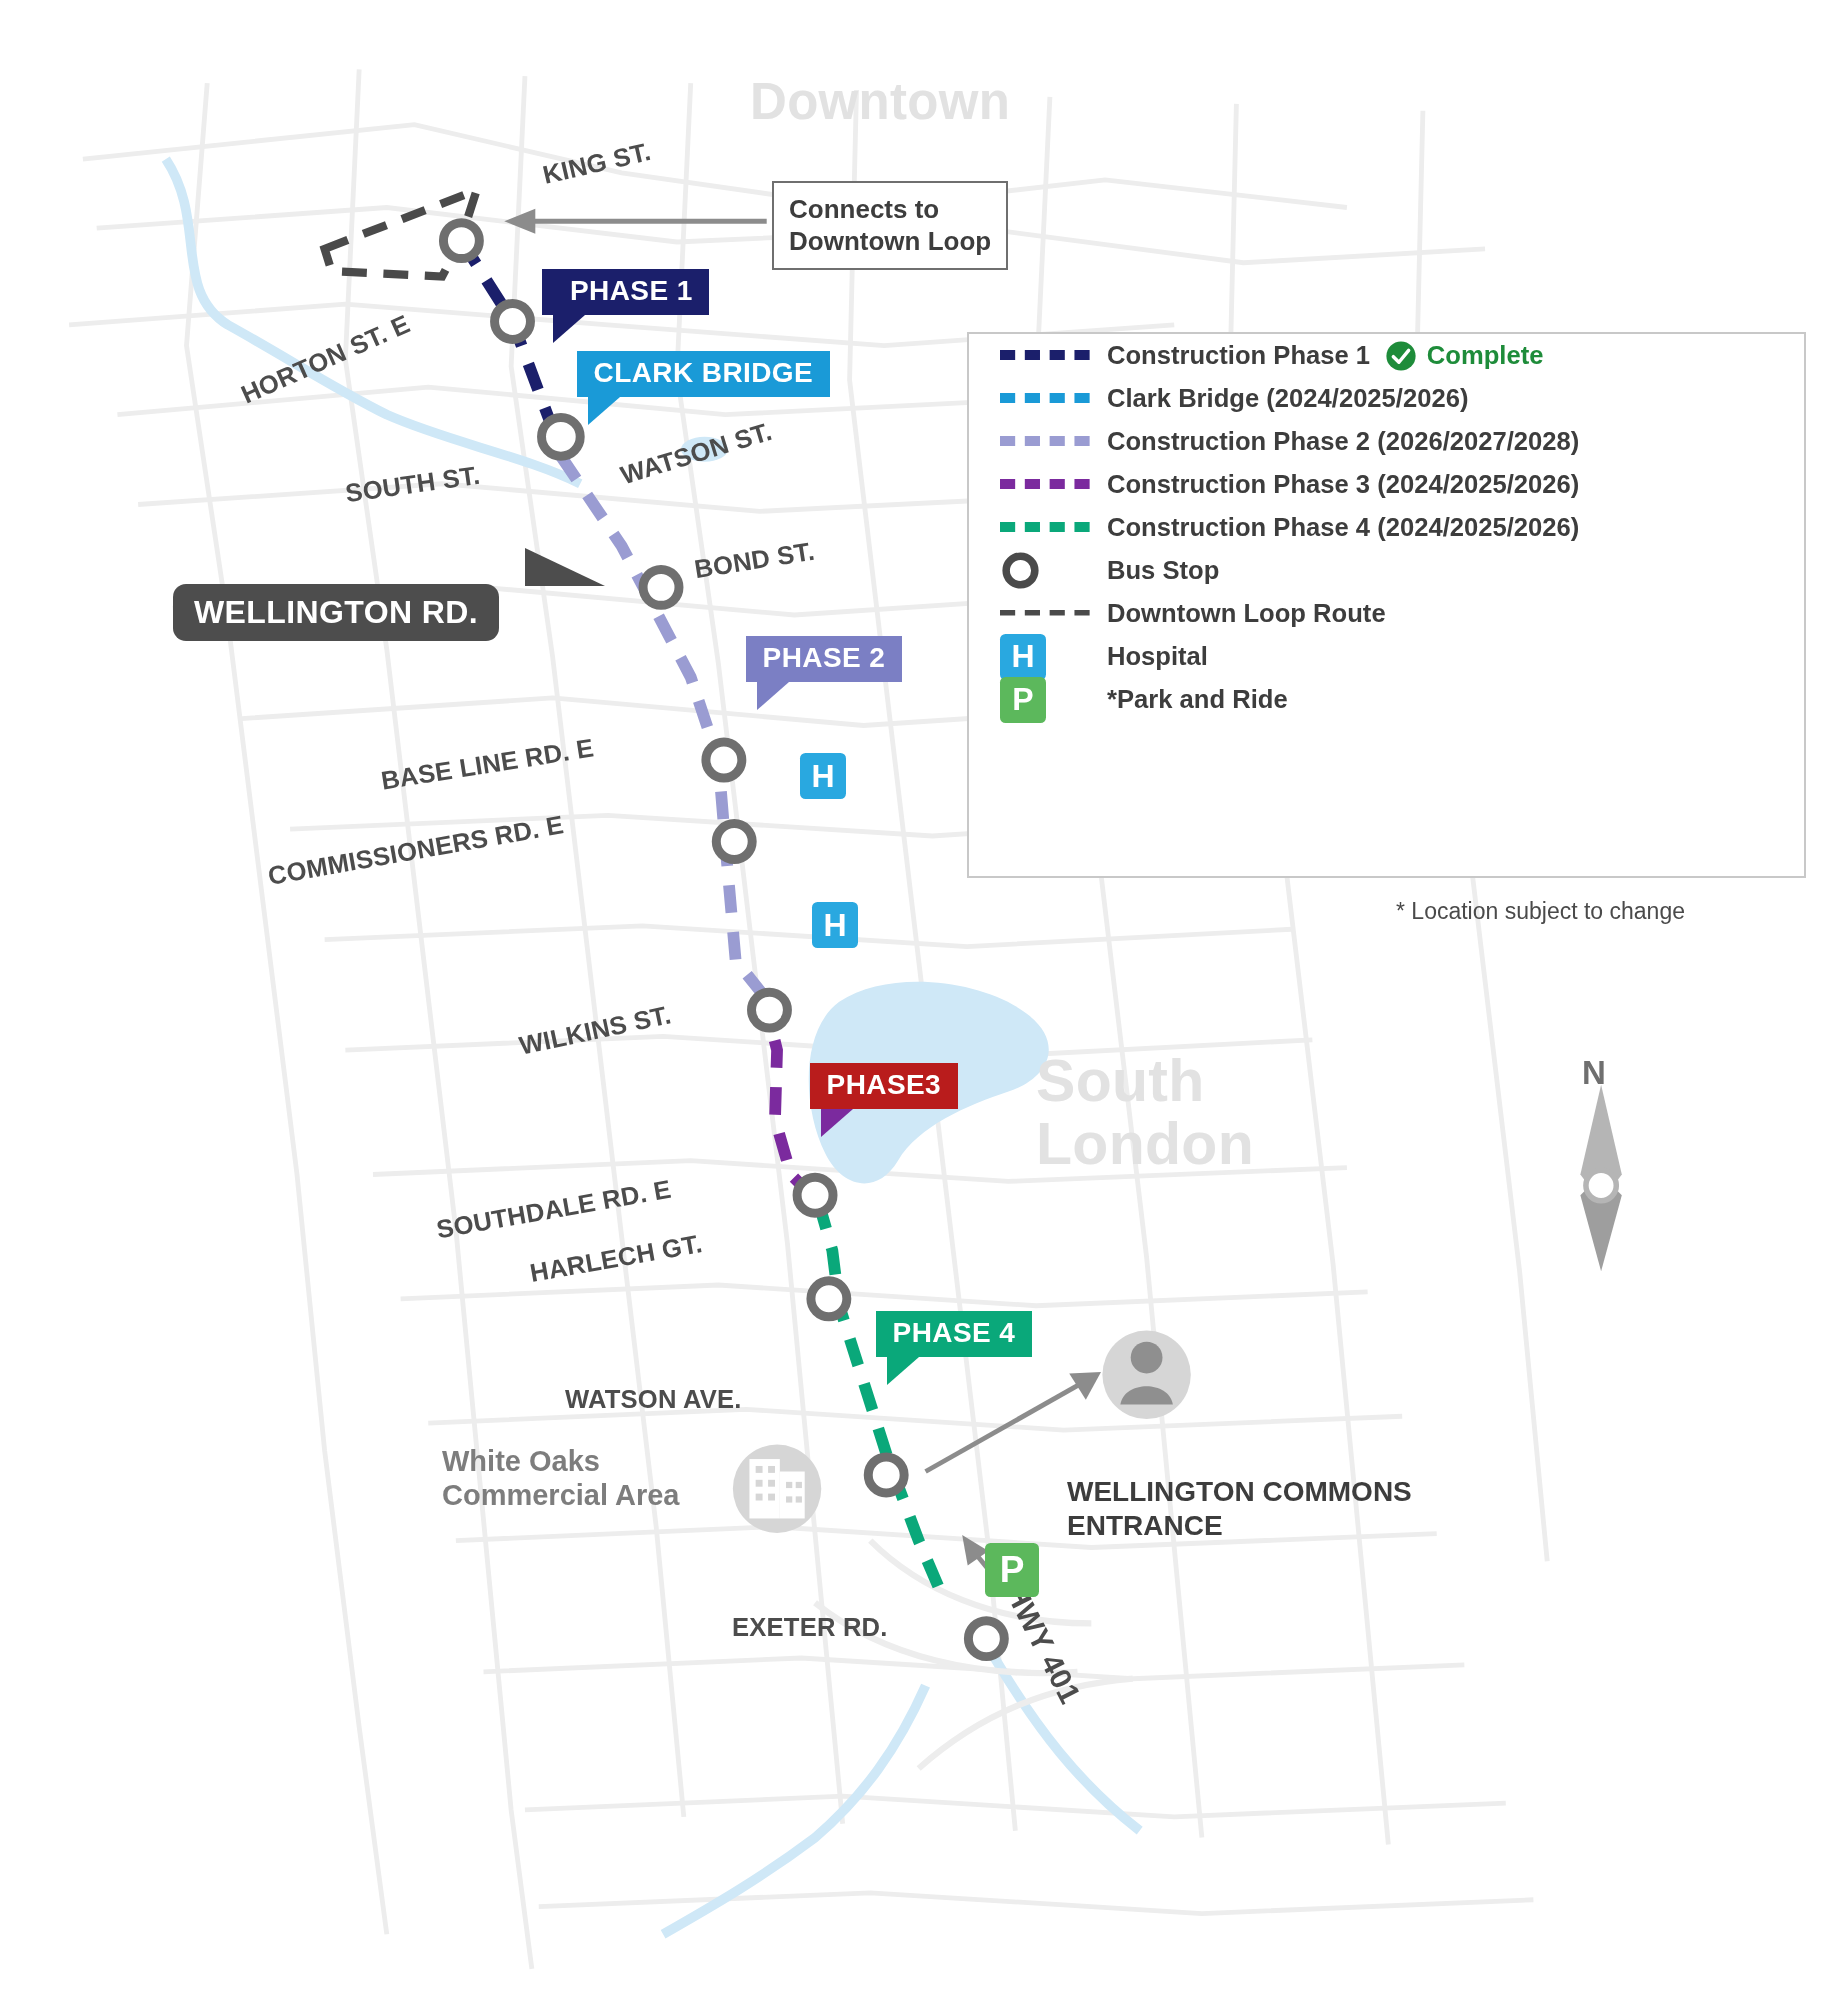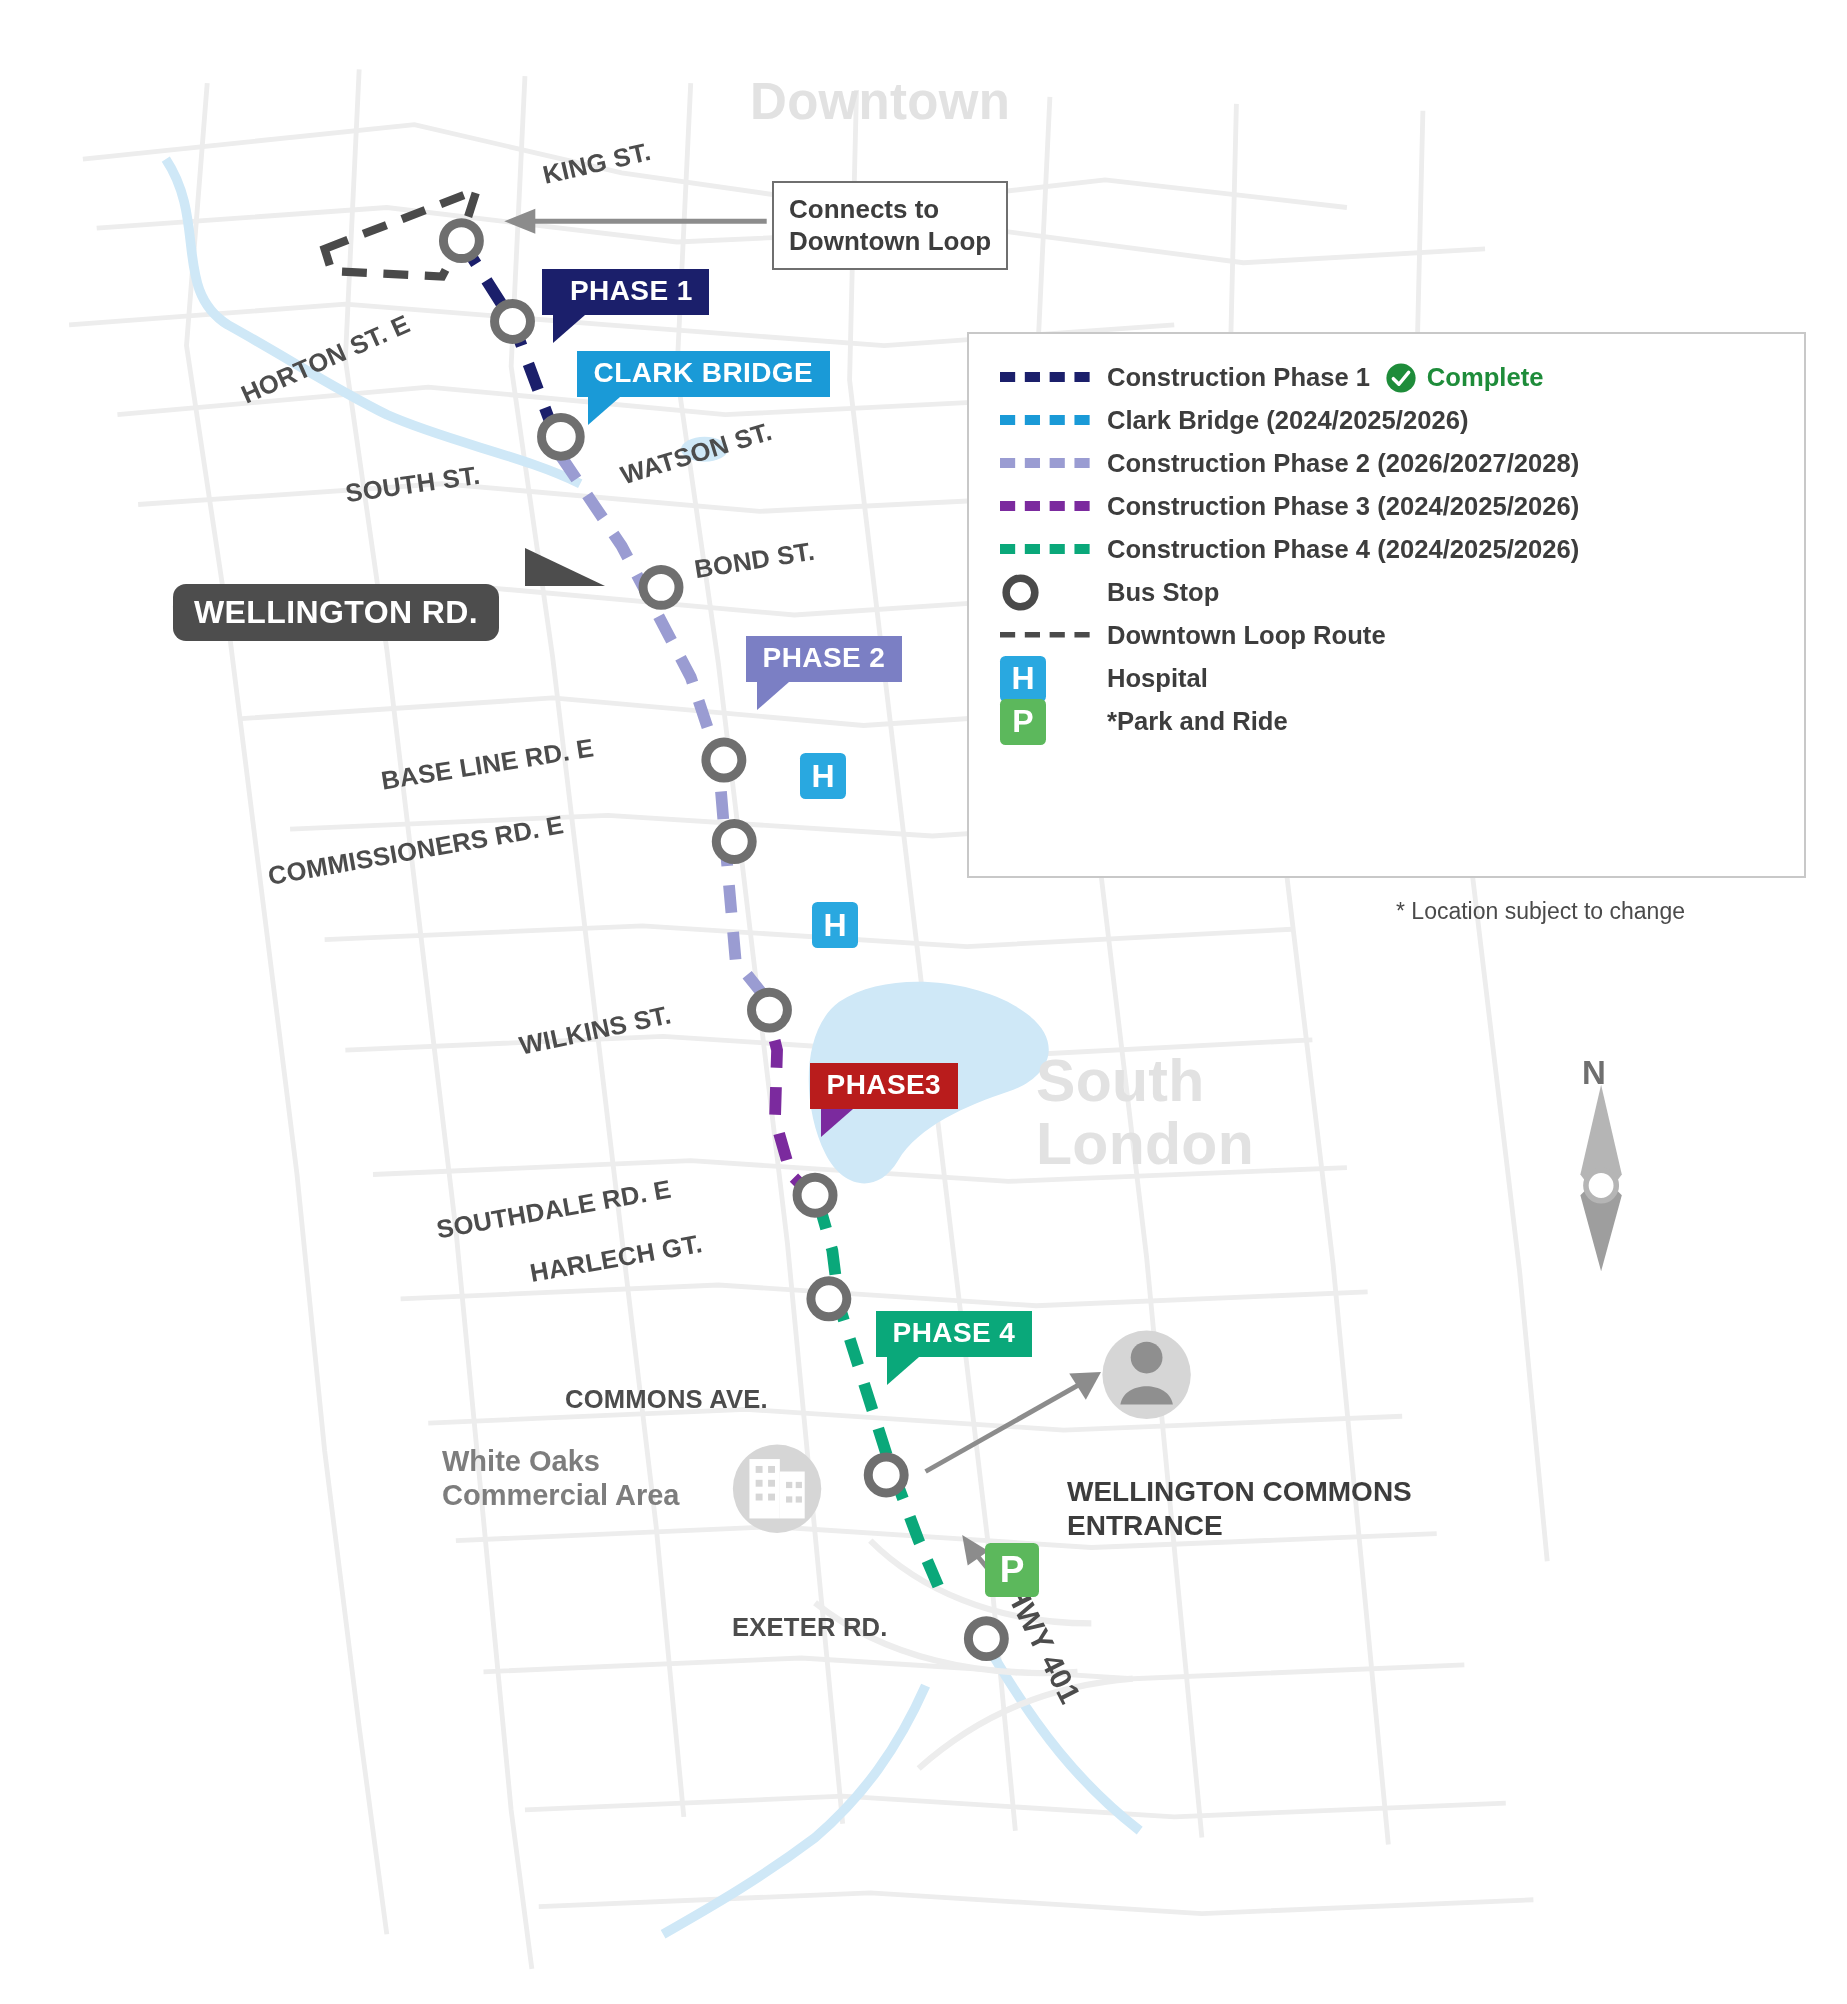--- a/index.html
+++ b/index.html
@@ -319,21 +319,21 @@
   <div class="abs street-label" style="left:542px; top:149px; transform:rotate(-13deg);">KING ST.</div>
   <div class="abs street-label" style="left:235px; top:345px; transform:rotate(-24deg);">HORTON ST. E</div>
   <div class="abs street-label" style="left:345px; top:470px; transform:rotate(-8deg);">SOUTH ST.</div>
   <div class="abs street-label" style="left:618px; top:439px; transform:rotate(-17deg);">WATSON ST.</div>
   <div class="abs street-label" style="left:694px; top:546px; transform:rotate(-9deg);">BOND ST.</div>
   <div class="abs street-label" style="left:380px; top:750px; transform:rotate(-9deg);">BASE LINE RD. E</div>
   <div class="abs street-label" style="left:266px; top:836px; transform:rotate(-10deg);">COMMISSIONERS RD. E</div>
   <div class="abs street-label" style="left:518px; top:1016px; transform:rotate(-12deg);">WILKINS ST.</div>
   <div class="abs street-label" style="left:435px; top:1195px; transform:rotate(-10deg);">SOUTHDALE RD. E</div>
   <div class="abs street-label" style="left:529px; top:1244px; transform:rotate(-10deg);">HARLECH GT.</div>
-  <div class="abs street-label" style="left:565px; top:1385px;">COMMONS AVE.</div>
+  <div class="abs street-label" style="left:565px; top:1385px;">WATSON AVE.</div>
   <div class="abs street-label" style="left:732px; top:1613px;">EXETER RD.</div>
   <div class="abs street-label" style="left:978px; top:1627px; transform:rotate(63deg); font-size:30px;">HWY 401</div>
 
   <div class="abs" style="left:542px; top:269px;">
     <div class="flag" style="background:#1b1f6b;padding-left:28px;">PHASE 1</div>
     <div class="flag-tail" style="left:11px; top:46px; border-left:0 solid transparent; border-right:32px solid transparent; border-top:28px solid #1b1f6b;"></div>
   </div>
 
   <div class="abs" style="left:577px; top:351px;">
     <div class="flag" style="background:#1a9ad7;">CLARK BRIDGE</div>
@@ -368,21 +368,21 @@
   <div class="abs sq-marker parkride" style="left:985px; top:1543px; width:54px; height:54px; font-size:37px;">P</div>
 
   <div class="abs bold-gray" id="white-oaks">White Oaks
 Commercial Area</div>
   <div class="abs dark-bold" id="wellington-commons">WELLINGTON COMMONS
 ENTRANCE</div>
   <div class="abs" id="compass-n">N</div>
 
   <div class="abs" id="legend">
 
-    <div class="legend-row" style="margin-top:22px;">
+    <div class="legend-row" style="">
       <span class="legend-key">
         <svg class="dashkey" viewBox="0 0 132 15">
             <line x1="0" y1="7" x2="132" y2="7" stroke="#1b1f6b" stroke-width="15" stroke-dasharray="22 14"></line>
           </svg>
       </span>
       <span class="legend-text">
         <b>Construction Phase 1</b>
       </span>
       <span class="complete-wrap">
         <svg width="32" height="32" viewBox="0 0 46 46">

